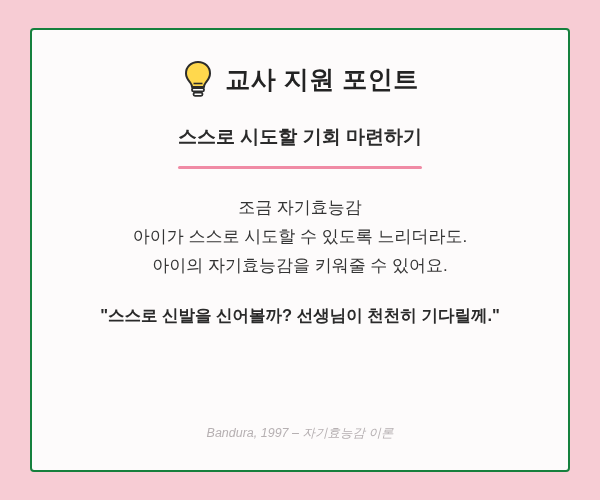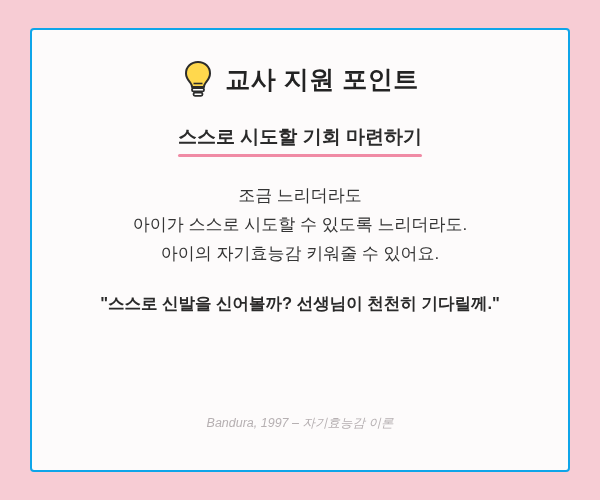--- a/index.html
+++ b/index.html
@@ -20,21 +20,21 @@
     box-sizing: border-box;
     padding: 28px 30px;
     background: #f7ccd4;
   }
   .card {
     position: relative;
     width: 100%;
     height: 100%;
     box-sizing: border-box;
     background: #fdfbfb;
-    border: 2px solid #0ea5e9;
+    border: 2px solid #15803d;
     border-radius: 4px;
     padding: 26px 28px 18px 28px;
     display: flex;
     flex-direction: column;
     align-items: center;
   }
   .card::before {
     content: "";
     position: absolute;
     left: 4px;
@@ -68,21 +68,21 @@
   .subtitle-wrap {
     display: inline-block;
     position: relative;
     margin-bottom: 24px;
   }
   .subtitle {
     font-size: 19px;
     font-weight: bold;
     color: #2b2b2b;
     text-align: center;
-    padding-bottom: 4px;
+    padding-bottom: 16px;
   }
   .subtitle-underline {
     height: 3px;
     background: #f08ba5;
     width: 100%;
     border-radius: 2px;
   }
   .body-lines {
     text-align: center;
     color: #343434;
@@ -101,21 +101,21 @@
     white-space: nowrap;
     margin-top: 4px;
   }
   .source {
     font-size: 12.5px;
     color: #b6b0b2;
     font-style: italic;
     text-align: center;
     white-space: nowrap;
     margin-top: auto;
-    margin-bottom: 20px;
+    margin-bottom: 10px;
   }
 </style>
 </head>
 <body>
 
 <div class="page">
   <div class="card">
 
     <div class="header">
       <span class="bulb">
@@ -128,23 +128,23 @@
       </span>
       <span class="header-title">교사 지원 포인트</span>
     </div>
 
     <div class="subtitle-wrap">
       <div class="subtitle">스스로 시도할 기회 마련하기</div>
       <div class="subtitle-underline"></div>
     </div>
 
     <div class="body-lines">
-      <div>조금 느리더라도</div>
+      <div>조금 자기효능감</div>
       <div>아이가 스스로 시도할 수 있도록 느리더라도.</div>
-      <div>아이의 자기효능감 키워줄 수 있어요.</div>
+      <div>아이의 자기효능감을 키워줄 수 있어요.</div>
     </div>
 
     <div class="quote">"스스로 신발을 신어볼까? 선생님이 천천히 기다릴께."</div>
 
     <div class="source">Bandura, 1997 – 자기효능감 이론</div>
 
   </div>
 </div>
 
 </body></html>

